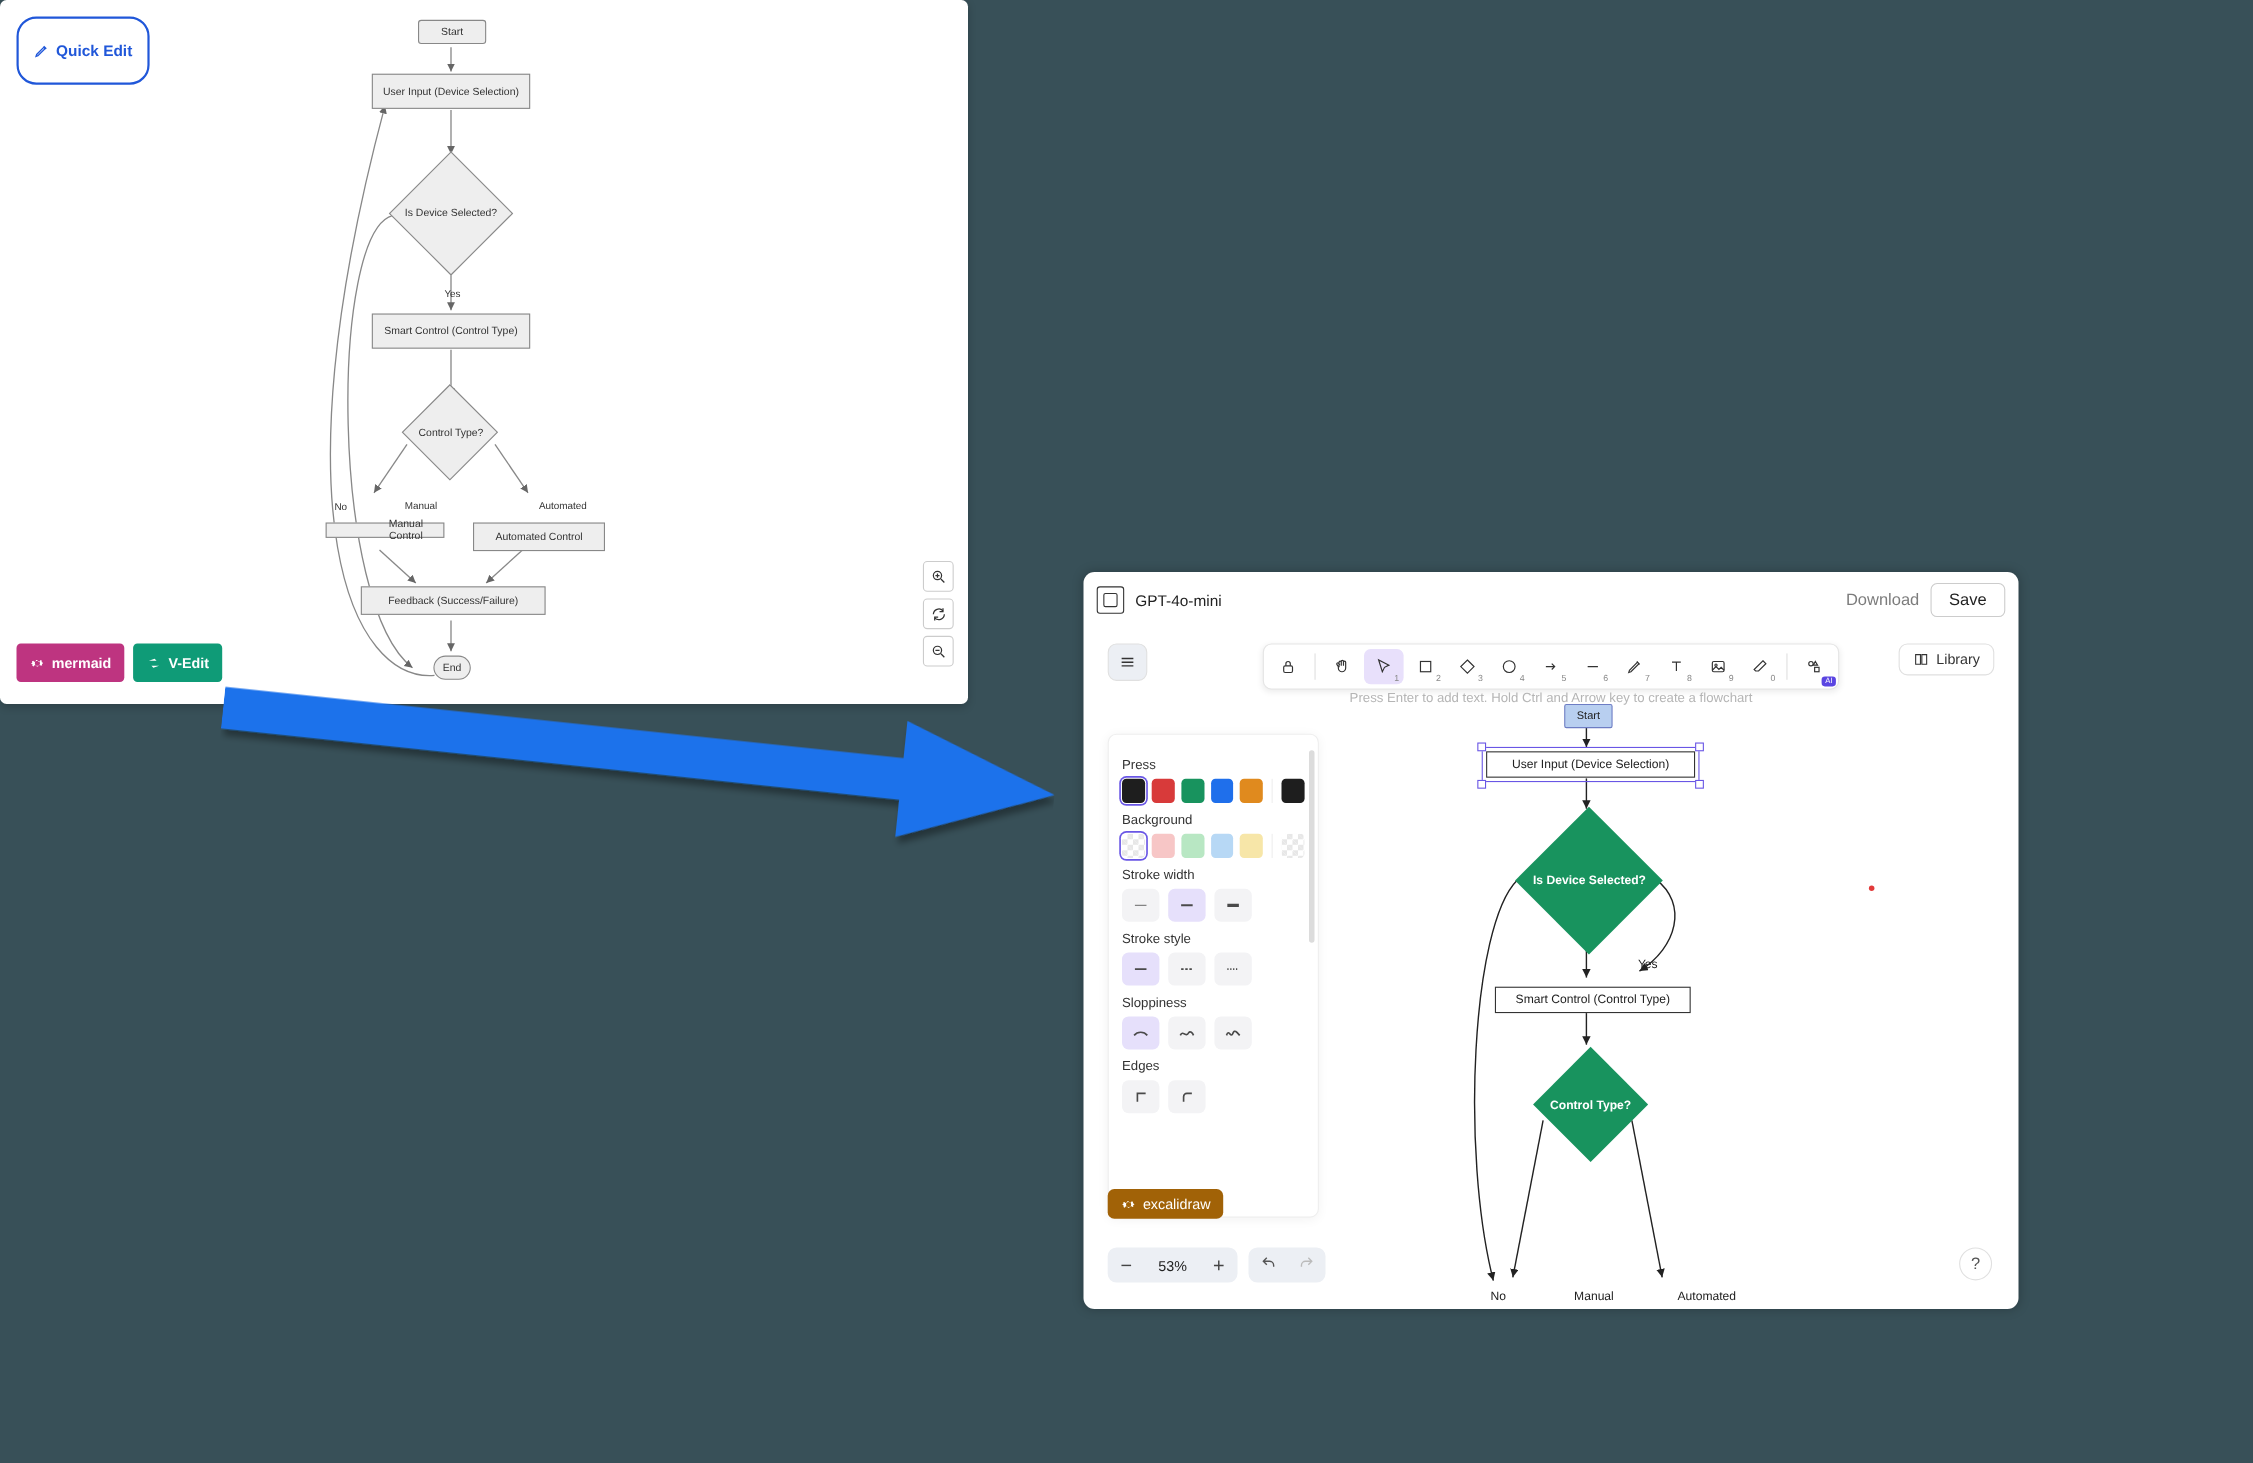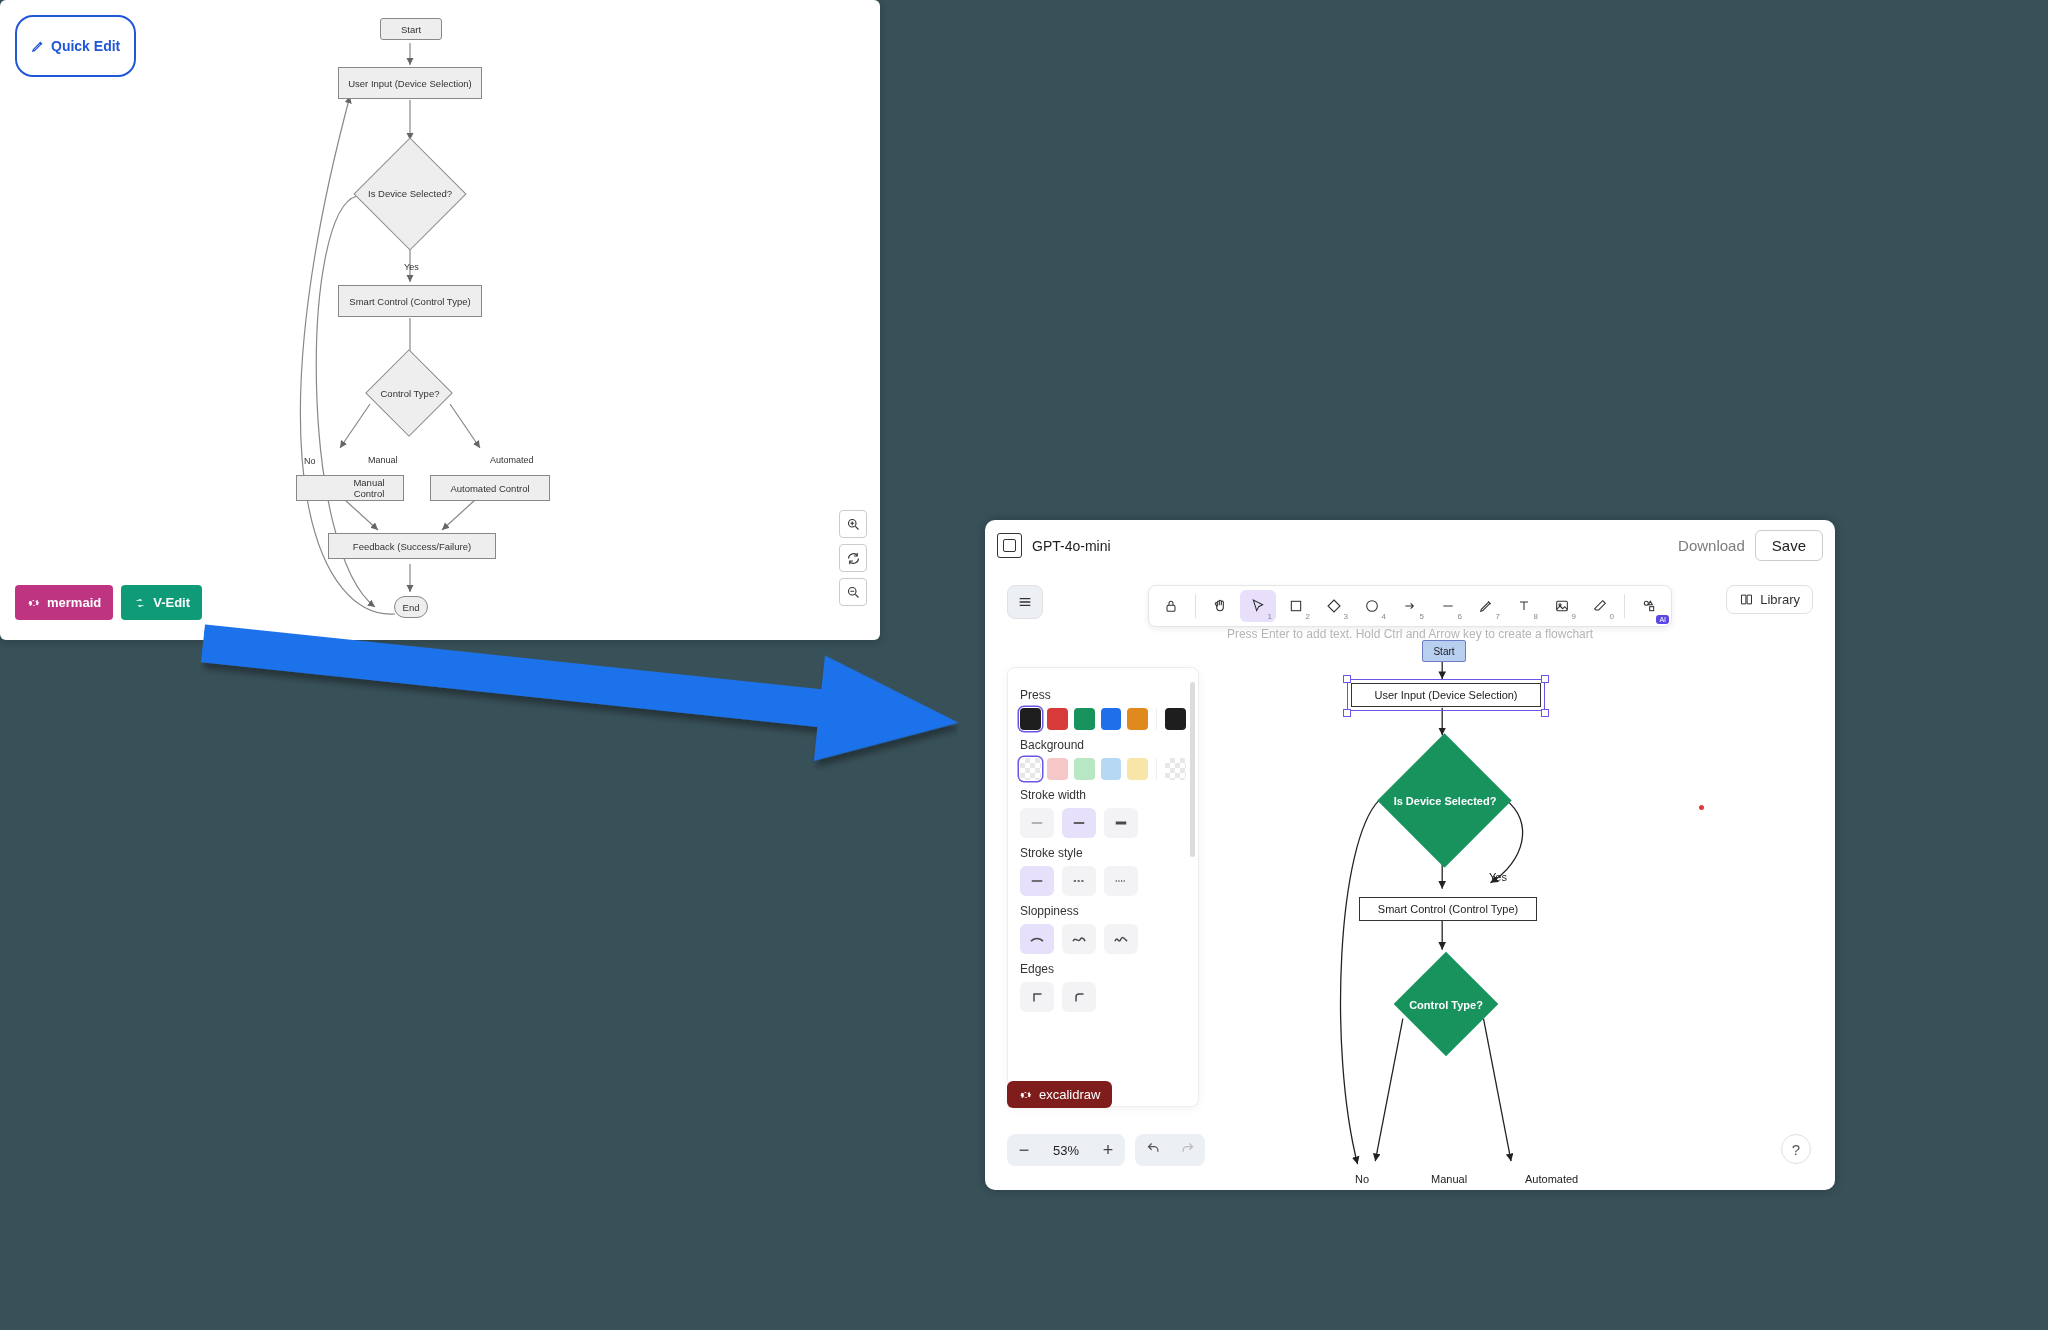--- a/index.html
+++ b/index.html
@@ -191,21 +191,21 @@
   .swatch.sel { box-shadow:0 0 0 1px #fff, 0 0 0 2.5px #6956e5; }
   .swatch.trans { background:#fff; background-image:linear-gradient(45deg,#e7e7e7 25%,transparent 25%,transparent 75%,#e7e7e7 75%),linear-gradient(45deg,#e7e7e7 25%,transparent 25%,transparent 75%,#e7e7e7 75%);background-size:10px 10px;background-position:0 0,5px 5px; }
   .vsep { width:1px; height:22px; background:#eee; margin:0 2px; }
   .chip-row { display:flex; gap:8px; }
   .chip { width:34px; height:30px; border-radius:6px; background:#f3f3f5; display:flex; align-items:center; justify-content:center; cursor:pointer; }
   .chip.sel { background:#e6e0fb; }
   .chip svg{width:18px;height:18px;stroke:#4a4a4a;fill:none;stroke-width:2;}
 
   .rp-excalidraw {
     position:absolute; left:8px; bottom:68px;
-    background:#7f1d1d; color:#fff; font-size:13px;
+    background:#a16207; color:#fff; font-size:13px;
     border-radius:6px; padding:6px 12px;
     display:flex; align-items:center; gap:6px; cursor:pointer;
   }
   .rp-excalidraw svg{width:14px;height:14px;fill:#fff;}
 
   .rp-bottom {
     position:absolute; left:8px; bottom:10px;
     display:flex; align-items:center; gap:10px;
   }
   .zoomg { display:flex; align-items:center; background:#eceff4; border-radius:8px; }
@@ -280,21 +280,21 @@
     <div class="node proc" style="left:338px;top:67px;">User Input (Device Selection)</div>
     <div class="diamond" style="left:370px;top:154px;"></div>
     <div class="dlabel" style="left:350px;top:188px;">Is Device Selected?</div>
     <div class="elabel" style="left:404px;top:262px;">Yes</div>
     <div class="elabel" style="left:304px;top:456px;">No</div>
     <div class="node proc" style="left:338px;top:285px;">Smart Control (Control Type)</div>
     <div class="diamond" style="left:378px;top:362px;width:62px;height:62px;"></div>
     <div class="dlabel" style="left:350px;top:388px;">Control Type?</div>
     <div class="elabel" style="left:368px;top:455px;">Manual</div>
     <div class="elabel" style="left:490px;top:455px;">Automated</div>
-    <div class="node proc" style="left:296px;top:475px;width:108px;height:26px;padding-left:44px;">Manual Control</div>
+    <div class="node proc" style="left:296px;top:475px;width:108px;height:14px;padding-left:44px;">Manual Control</div>
     <div class="node proc" style="left:430px;top:475px;width:120px;height:26px;">Automated Control</div>
     <div class="node proc" style="left:328px;top:533px;width:168px;height:26px;">Feedback (Success/Failure)</div>
     <div class="node" style="left:394px;top:596px;width:34px;height:22px;border-radius:11px;">End</div>
   </div>
 
   <div class="lp-toolbar">
     <button>
         <svg viewBox="0 0 24 24">
           <circle cx="10" cy="10" r="6"></circle>
           <path d="M15 15l5 5M10 7v6M7 10h6"></path>

